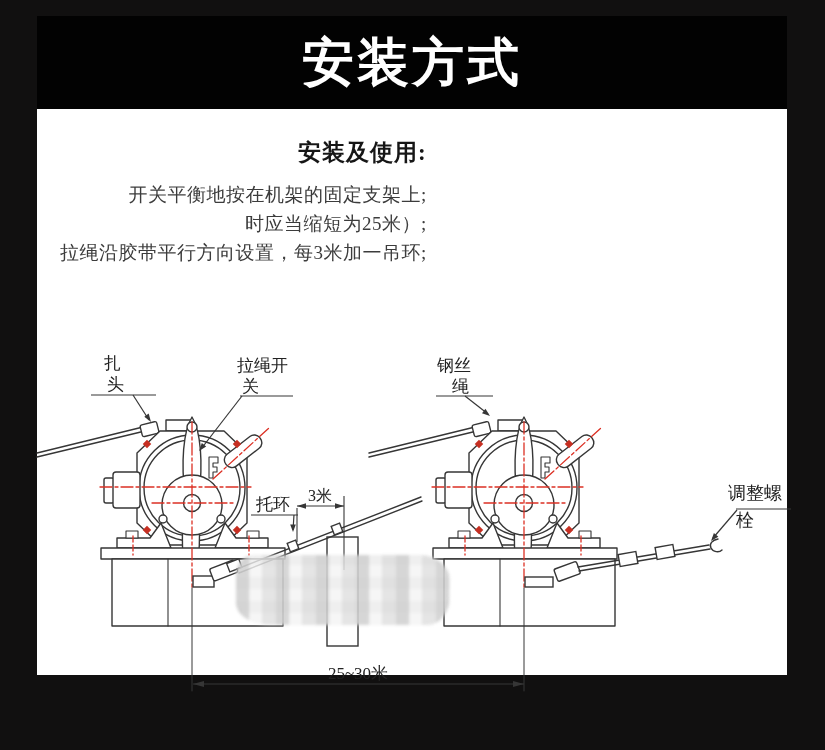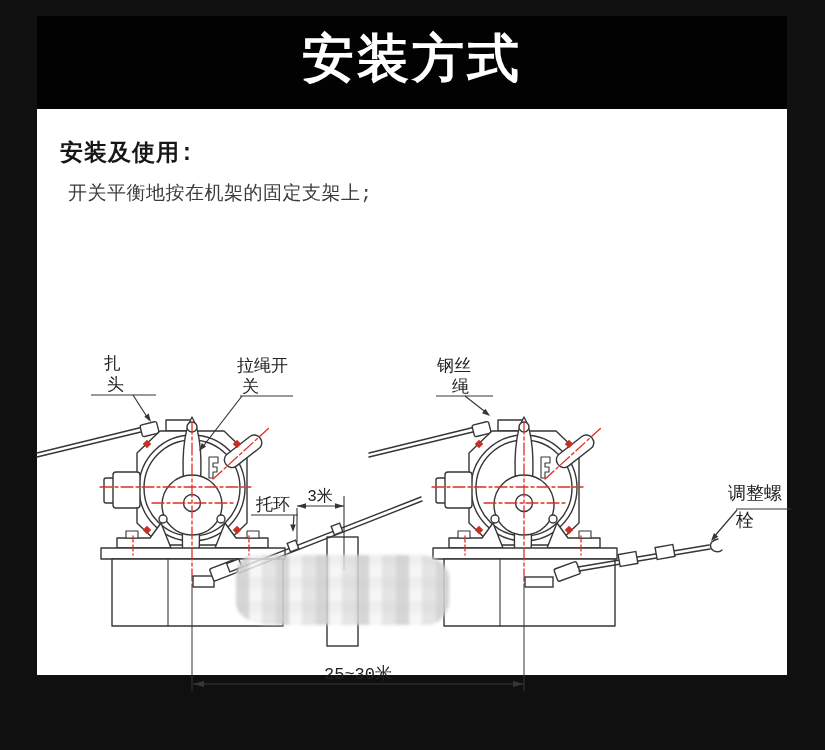--- a/index.html
+++ b/index.html
@@ -1,35 +1,35 @@
 <!DOCTYPE html>
 <html><head>
 <meta charset="utf-8">
 <style>
   html,body{margin:0;padding:0;background:#101010;}
   .page{
     position:relative;width:825px;height:750px;background:#111010;
-    overflow:hidden;font-family:Liberation Mono, monospace;
+    overflow:hidden;font-family:Liberation Serif, serif;text-align:right;
   }
   .banner{
     position:absolute;left:37px;top:16px;width:750px;height:93px;
     background:#020202;display:flex;align-items:center;justify-content:center;z-index:2;
   }
   .banner-title{
     color:#ffffff;font-size:52px;font-weight:700;letter-spacing:3px;line-height:1;
   }
   .content{
     position:absolute;left:37px;top:109px;width:750px;height:566px;background:#ffffff;z-index:1;
   }
   .instructions{position:absolute;left:23px;top:28px;}
   .instructions h2{
     margin:0 0 12px 0;font-size:23px;font-weight:700;color:#161616;letter-spacing:1px;
   }
   .instructions p{
-    margin:8px;font-size:19px;line-height:29px;color:#3c3c3c;white-space:nowrap;letter-spacing:0.5px;
+    margin:0;font-size:19px;line-height:29px;color:#3c3c3c;white-space:nowrap;letter-spacing:0.5px;
   }
   svg.diagram{position:absolute;left:0;top:0;z-index:5;pointer-events:none;}
   svg.diagram text{fill:#222222;}
   .watermark{
     position:absolute;left:236px;top:555px;width:214px;height:70px;z-index:6;
     background:
       repeating-linear-gradient(90deg, rgba(205,205,205,.85) 0 13px, rgba(242,242,242,.70) 13px 26px, rgba(221,221,221,.80) 26px 40px),
       repeating-linear-gradient(0deg, rgba(250,250,250,.55) 0 12px, rgba(208,208,208,.55) 12px 24px);
     filter:blur(1.4px);
     border-radius:18px 30px 22px 34px / 20px 26px 30px 22px;
@@ -42,20 +42,22 @@
 <div class="page">
 
   <div class="banner">
     <div class="banner-title">安装方式</div>
   </div>
 
   <div class="content">
     <div class="instructions">
       <h2>安装及使用:</h2>
       <p>开关平衡地按在机架的固定支架上;</p>
+      <p>时应当缩短为25米）;</p>
+      <p>拉绳沿胶带平行方向设置，每3米加一吊环;</p>
     </div>
   </div>
 
   <svg class="diagram" width="825" height="750" viewBox="0 0 825 750">
     <defs>
       <g id="switch-device" stroke="#363636" stroke-width="1.4" fill="none" stroke-linejoin="round" stroke-linecap="round">
 
         <line x1="37" y1="453" x2="143" y2="427"></line>
         <line x1="37" y1="457" x2="145" y2="431"></line>
 

